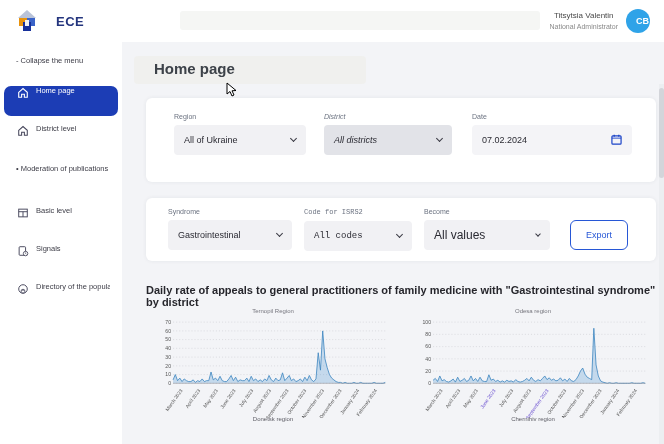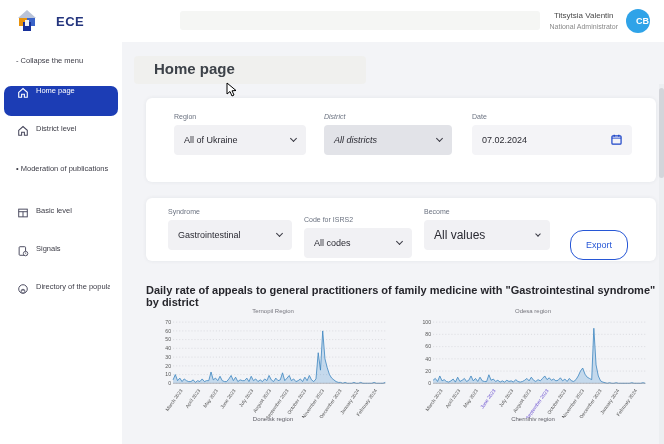--- a/index.html
+++ b/index.html
@@ -174,35 +174,35 @@
   </div>
 
   <div class="card card2">
     <div class="field" style="left:22px; top:10px; width:124px;">
       <div class="f-label">Syndrome</div>
       <div class="control">
         <span>Gastrointestinal</span>
         <span class="chev"></span>
       </div>
     </div>
-    <div class="field" style="left:158px; top:18px; width:108px;">
+    <div class="field" style="left:158px; top:10px; width:108px;font-family:Liberation Mono, monospace;">
       <div class="f-label">Code for ISRS2</div>
       <div class="control">
         <span>All codes</span>
         <span class="chev"></span>
       </div>
     </div>
     <div class="field" style="left:278px; top:10px; width:126px;">
       <div class="f-label">Become</div>
       <div class="control" style="font-size:12px">
         <span>All values</span>
         <span class="chev small"></span>
       </div>
     </div>
-    <div class="export-btn" style="left:424px; top:32px;border-radius:13px;">Export</div>
+    <div class="export-btn" style="left:424px; top:22px;">Export</div>
   </div>
 
   <div class="section-title">Daily rate of appeals to general practitioners of family medicine with "Gastrointestinal syndrome" by district</div>
 
   <div class="charts-row">
     <div class="chart-box">
       <div class="chart-title">Ternopil Region</div>
       <svg class="chart-svg" viewBox="0 0 240 100">
           <line x1="24" y1="66.0" x2="232" y2="66.0" stroke="#c6c6cb" stroke-width="0.5" stroke-dasharray="1,2"></line>
           <text x="22" y="67.8" font-size="5" fill="#555" text-anchor="end">0</text>

